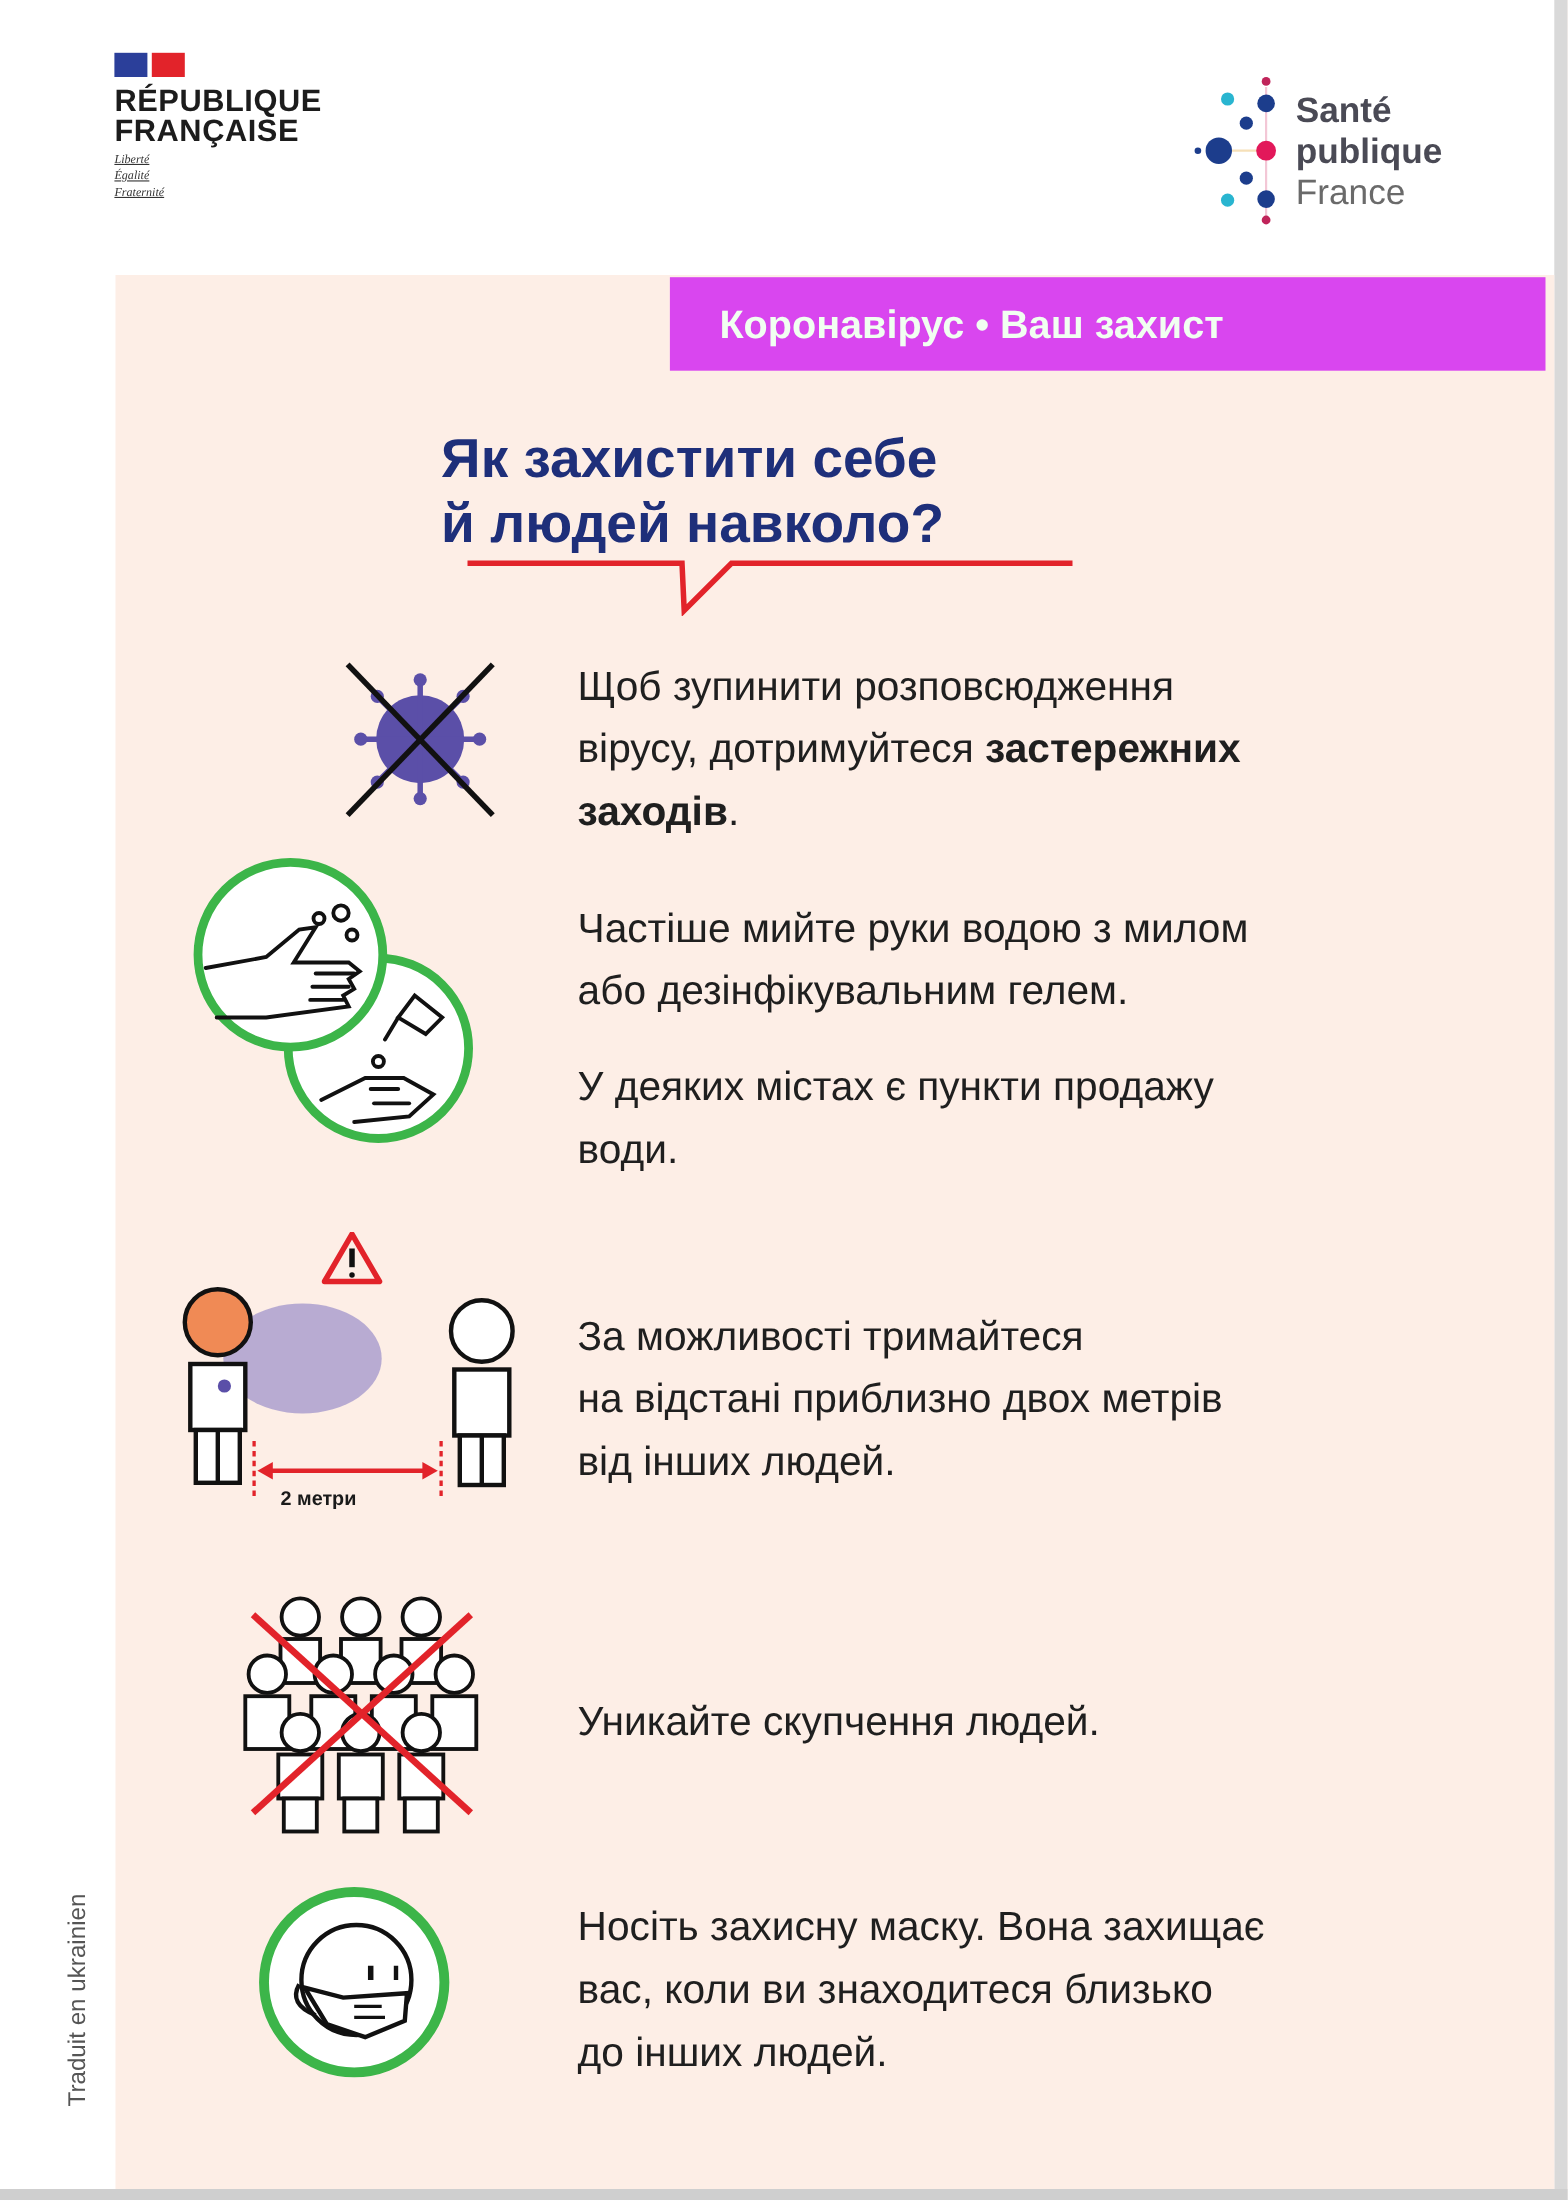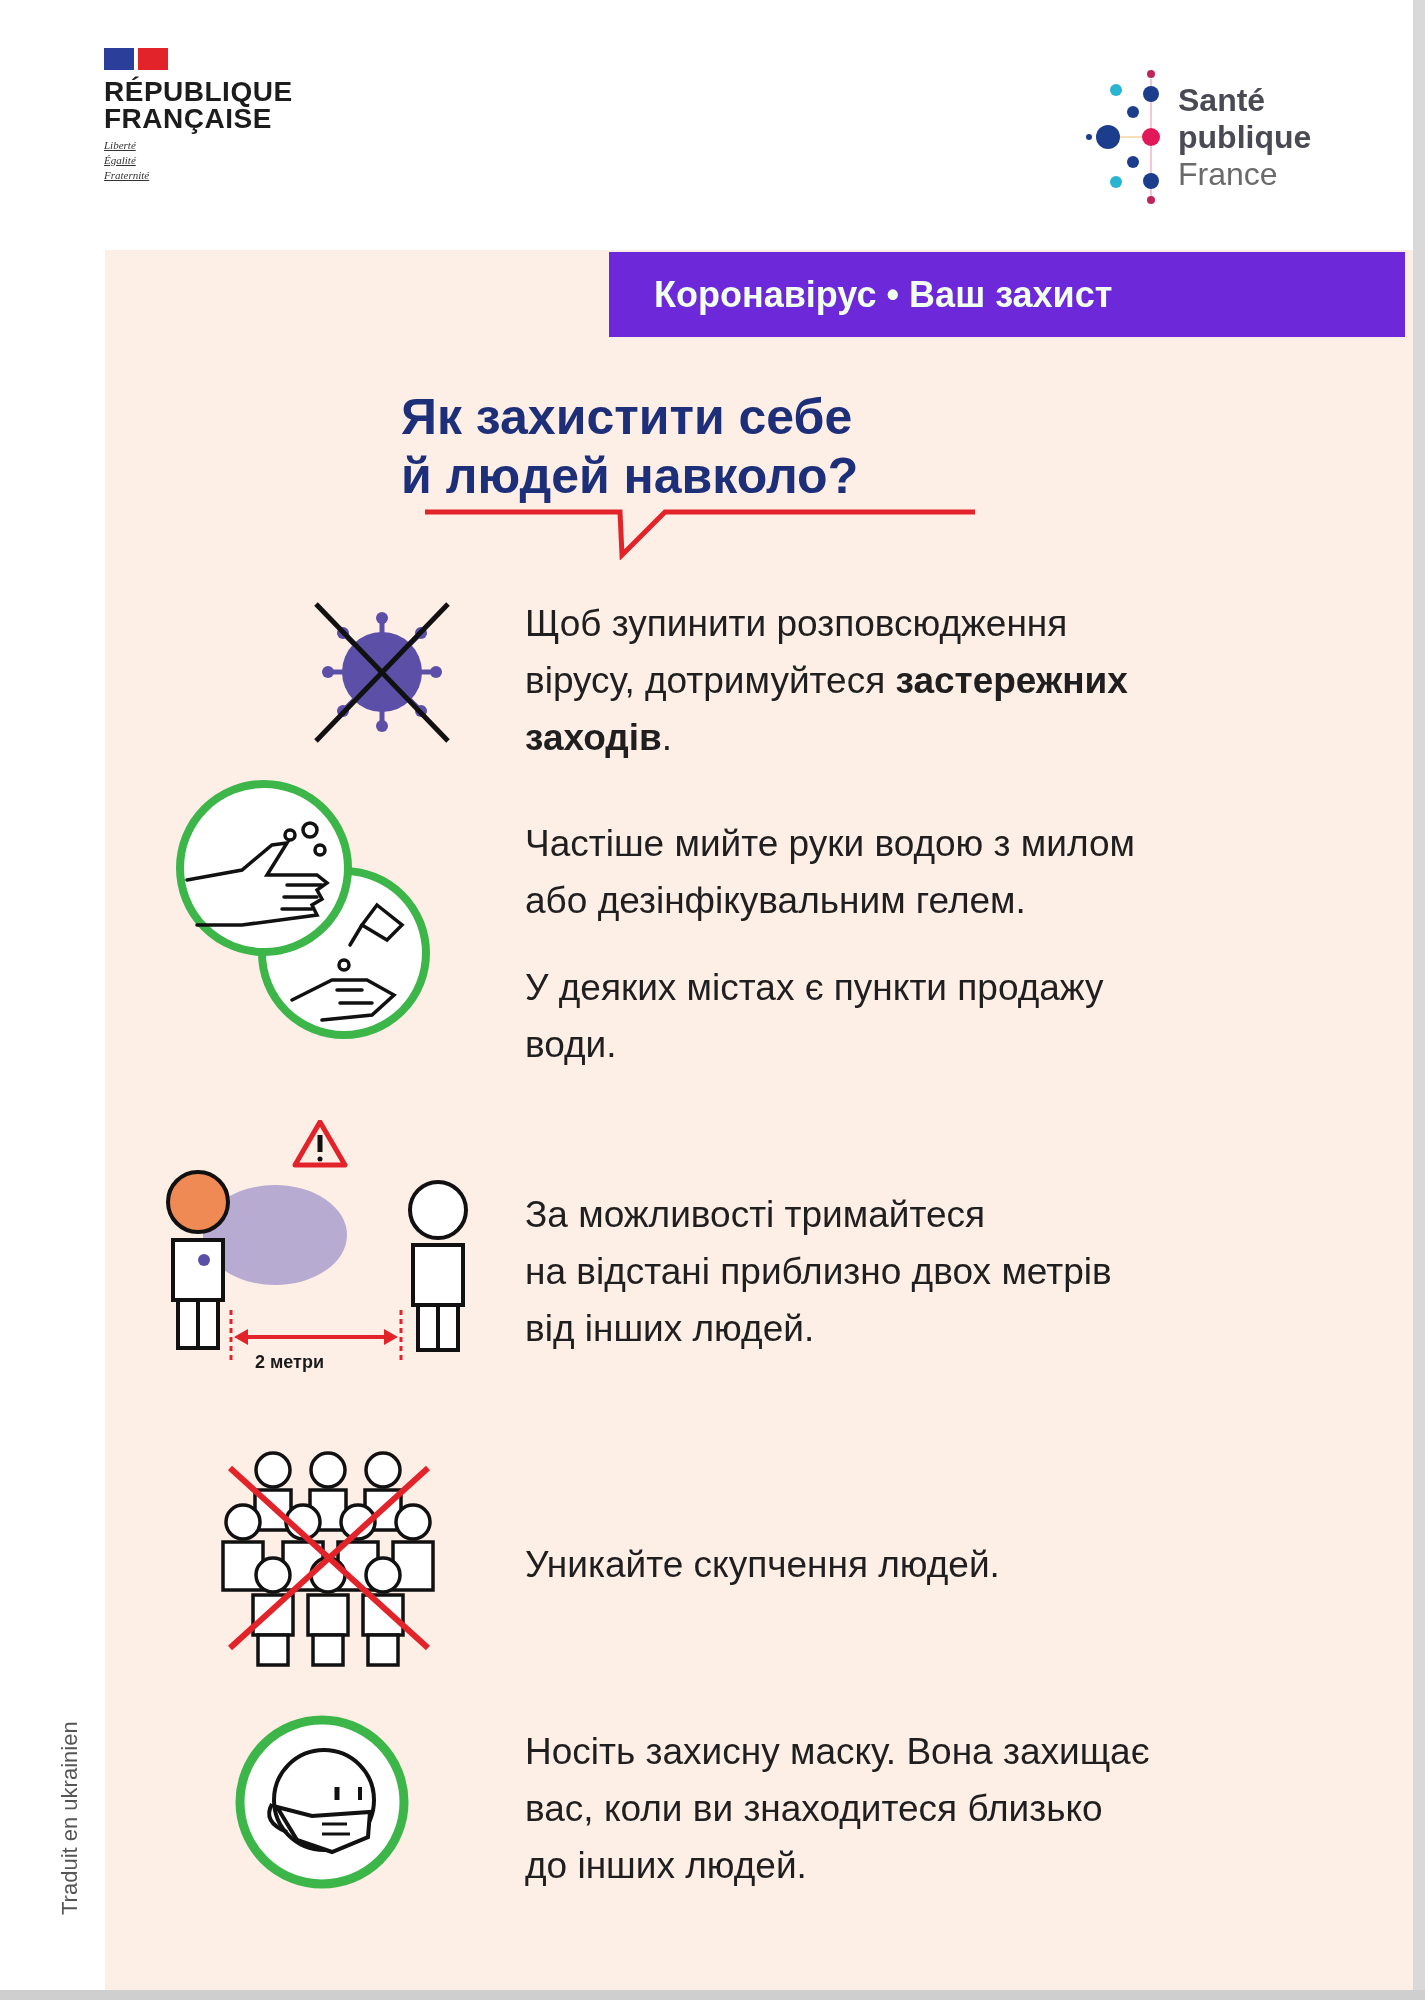--- a/index.html
+++ b/index.html
@@ -10,21 +10,21 @@
     .logo-rf { position:absolute; left:104px; top:48px; }
     .flag { display:flex; gap:4px; margin-bottom:8px; }
     .flag .blue { width:30px; height:22px; background:#2b3f9a; }
     .flag .red { width:30px; height:22px; background:#e2232a; }
     .rf-name { font-weight:bold; font-size:28px; line-height:27px; color:#1c1c1c; letter-spacing:0.5px; }
     .rf-motto { font-family:"Liberation Serif", serif; font-style:italic; font-size:11px; line-height:15px; color:#333; margin-top:6px;text-decoration:underline; }
     .logo-spf { position:absolute; left:1078px; top:64px; width:260px; height:150px; }
     .spf-text { position:absolute; left:100px; top:18px; font-size:32px; line-height:37px; color:#4a4a55; }
     .spf-text .b { font-weight:bold; }
     .spf-text .l { color:#6a6a6a; }
-    .banner { position:absolute; left:609px; top:252px; width:796px; height:85px; background:#6d28d9; }
+    .banner { position:absolute; left:609px; top:252px; width:796px; height:85px; background:#d946ef; }
     .banner span { position:absolute; left:45px; top:22px; font-weight:bold; font-size:36px; color:#f1fff1; }
     .title { position:absolute; left:401px; top:388px; color:#1e2f7a; font-weight:bold; font-size:50px; line-height:59px; }
     .title-line { display:block; }
     .underline-svg { position:absolute; left:420px; top:500px; }
     .row-text { position:absolute; left:525px; color:#1f1f1f; font-size:37px; line-height:57px; width:830px; }
     .row-text b { font-weight:bold; }
     .icon { position:absolute; }
     .side-label { position:absolute; left:57px; top:1915px; transform-origin:left top; transform:rotate(-90deg); font-size:22px; color:#555; white-space:nowrap; }
     .dist-label { position:absolute; left:255px; top:1352px; font-weight:bold; font-size:18px; color:#1a1a1a; }
   </style>

